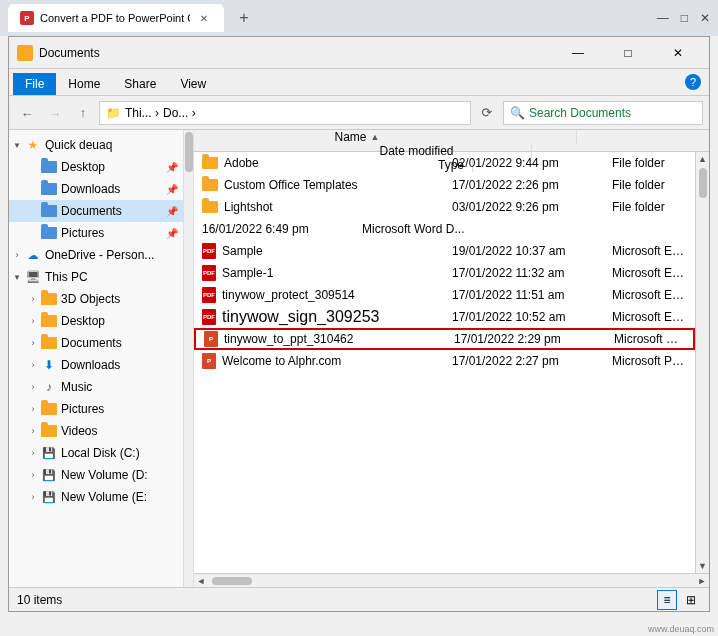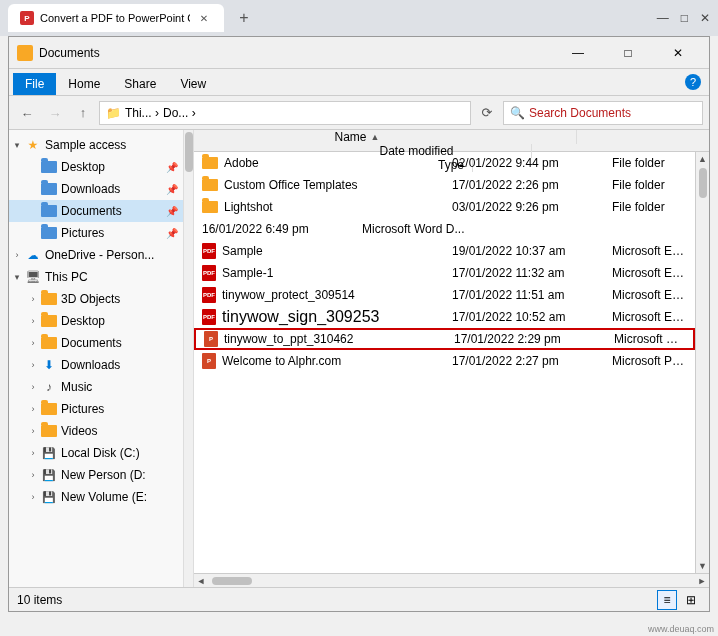--- a/index.html
+++ b/index.html
@@ -597,34 +597,34 @@
     <div class="nav-btn disabled">→</div>
     <div class="nav-btn">↑</div>
     <div class="breadcrumb-bar">
       <span style="font-size:12px;">📁</span>
       <span style="color:#000;">Thi... ›</span>
       <span style="color:#000;">Do... ›</span>
     </div>
     <div class="refresh-btn">⟳</div>
     <div class="search-bar">
       <span style="color:#aaa;font-size:12px;">🔍</span>
-      <span style="color:#b91c1c;">Search Documents</span>
+      <span style="color:#15803d;">Search Documents</span>
     </div>
   </div>
 
   <div class="main-content">
 
     <div class="nav-pane">
 
       <div class="nav-item group-header">
         <div class="nav-expand">▾</div>
         <div class="nav-icon">
             <span class="star-icon">★</span>
           </div>
-        <span class="nav-label">Sample access</span>
+        <span class="nav-label">Quick deuaq</span>
       </div>
       <div class="nav-item nav-indent-1">
         <div class="nav-expand"></div>
         <div class="nav-icon">
             <div class="folder-icon-blue"></div>
           </div>
         <span class="nav-label">Desktop</span>
         <span class="nav-pin">📌</span>
       </div>
       <div class="nav-item nav-indent-1">
@@ -721,21 +721,21 @@
         <div class="nav-icon">
             <span style="font-size:11px;">💾</span>
           </div>
         <span class="nav-label">Local Disk (C:)</span>
       </div>
       <div class="nav-item nav-indent-1">
         <div class="nav-expand">›</div>
         <div class="nav-icon">
             <span style="font-size:11px;">💾</span>
           </div>
-        <span class="nav-label">New Person (D:</span>
+        <span class="nav-label">New Volume (D:</span>
       </div>
       <div class="nav-item nav-indent-1">
         <div class="nav-expand">›</div>
         <div class="nav-icon">
             <span style="font-size:11px;">💾</span>
           </div>
         <span class="nav-label">New Volume (E:</span>
       </div>
 
       <div class="nav-pane-scroll">

